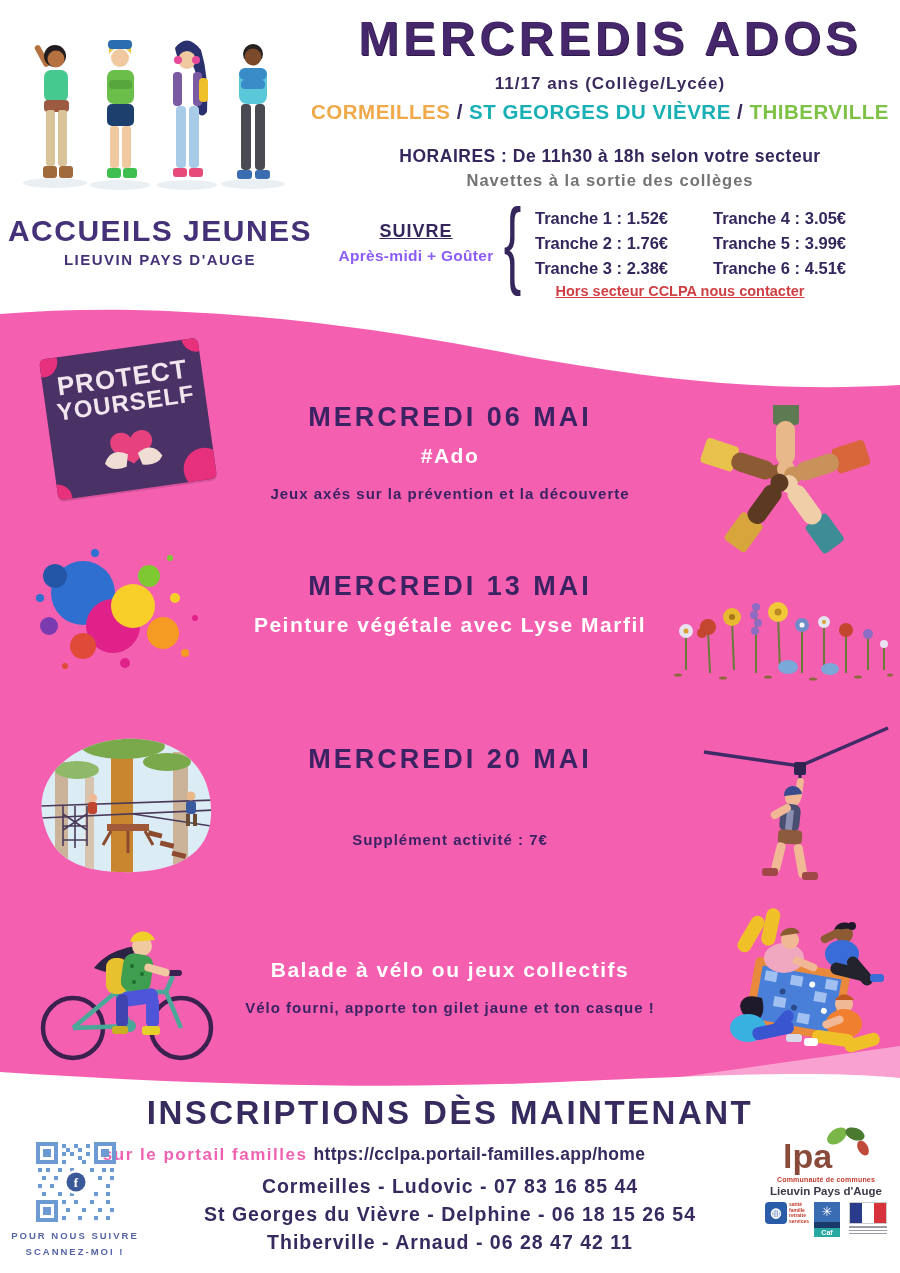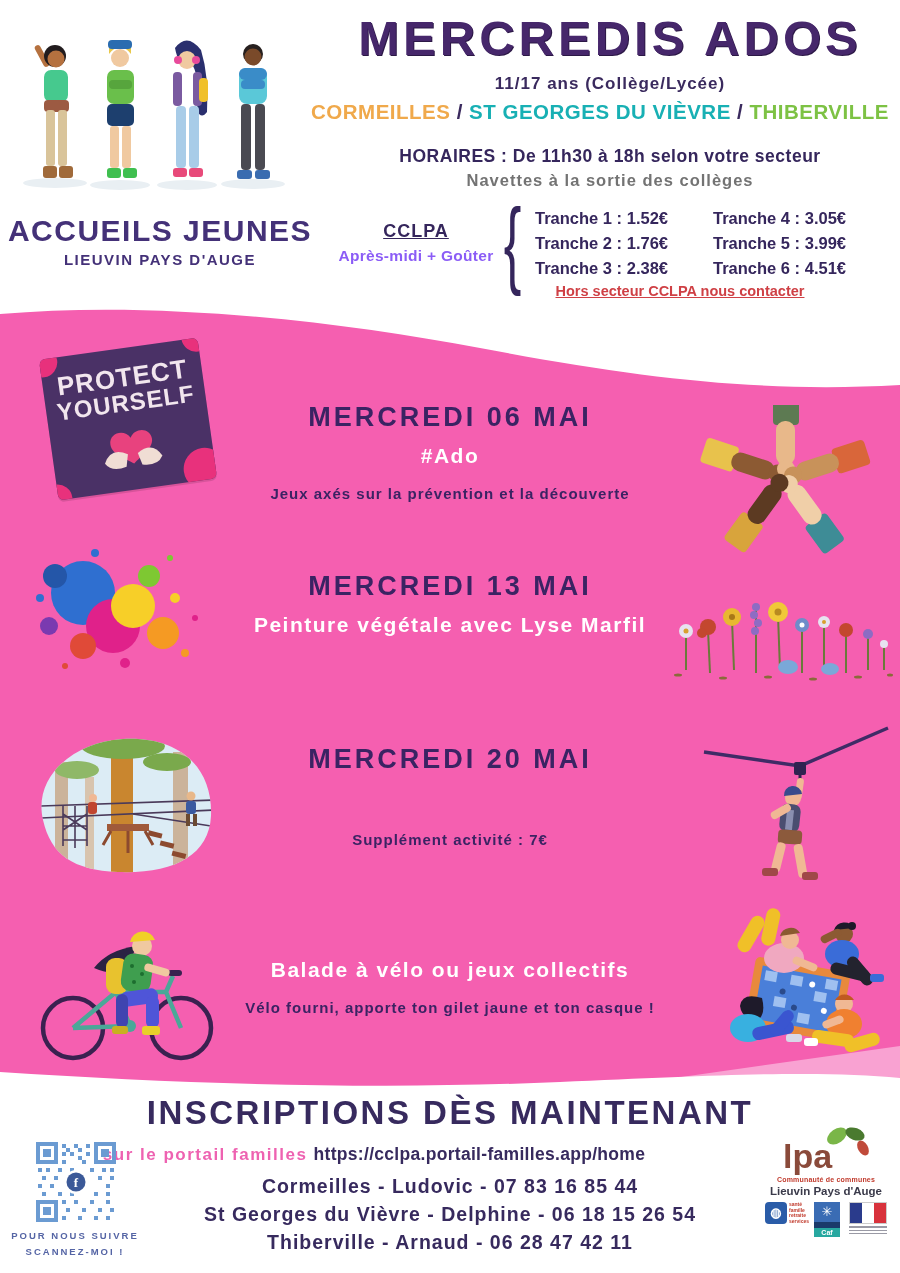--- a/index.html
+++ b/index.html
@@ -128,21 +128,21 @@
   <div class="abs org-sub">LIEUVIN PAYS D'AUGE</div>
 
   <div class="abs main-title">MERCREDIS ADOS</div>
   <div class="abs subtitle">11/17 ans (Collège/Lycée)</div>
   <div class="abs towns"><span class="town1">CORMEILLES</span><span class="town-sep"> / </span><span class="town2">ST GEORGES DU VIÈVRE</span><span class="town-sep"> / </span><span class="town3">THIBERVILLE</span></div>
   <div class="abs horaires">HORAIRES : De 11h30 à 18h selon votre secteur</div>
   <div class="abs navettes">Navettes à la sortie des collèges</div>
 
   <div class="abs tarifs">
     <div class="tarifs-label">
-      <div class="t1">CCLPA</div>
+      <div class="t1">SUIVRE</div>
       <div class="t2">Après-midi + Goûter</div>
     </div>
     <div class="brace">{</div>
     <div class="tr-col" style="margin-left:8px;">
       <div>Tranche 1 : 1.52€</div>
       <div>Tranche 2 : 1.76€</div>
       <div>Tranche 3 : 2.38€</div>
     </div>
     <div class="tr-col">
       <div>Tranche 4 : 3.05€</div>

